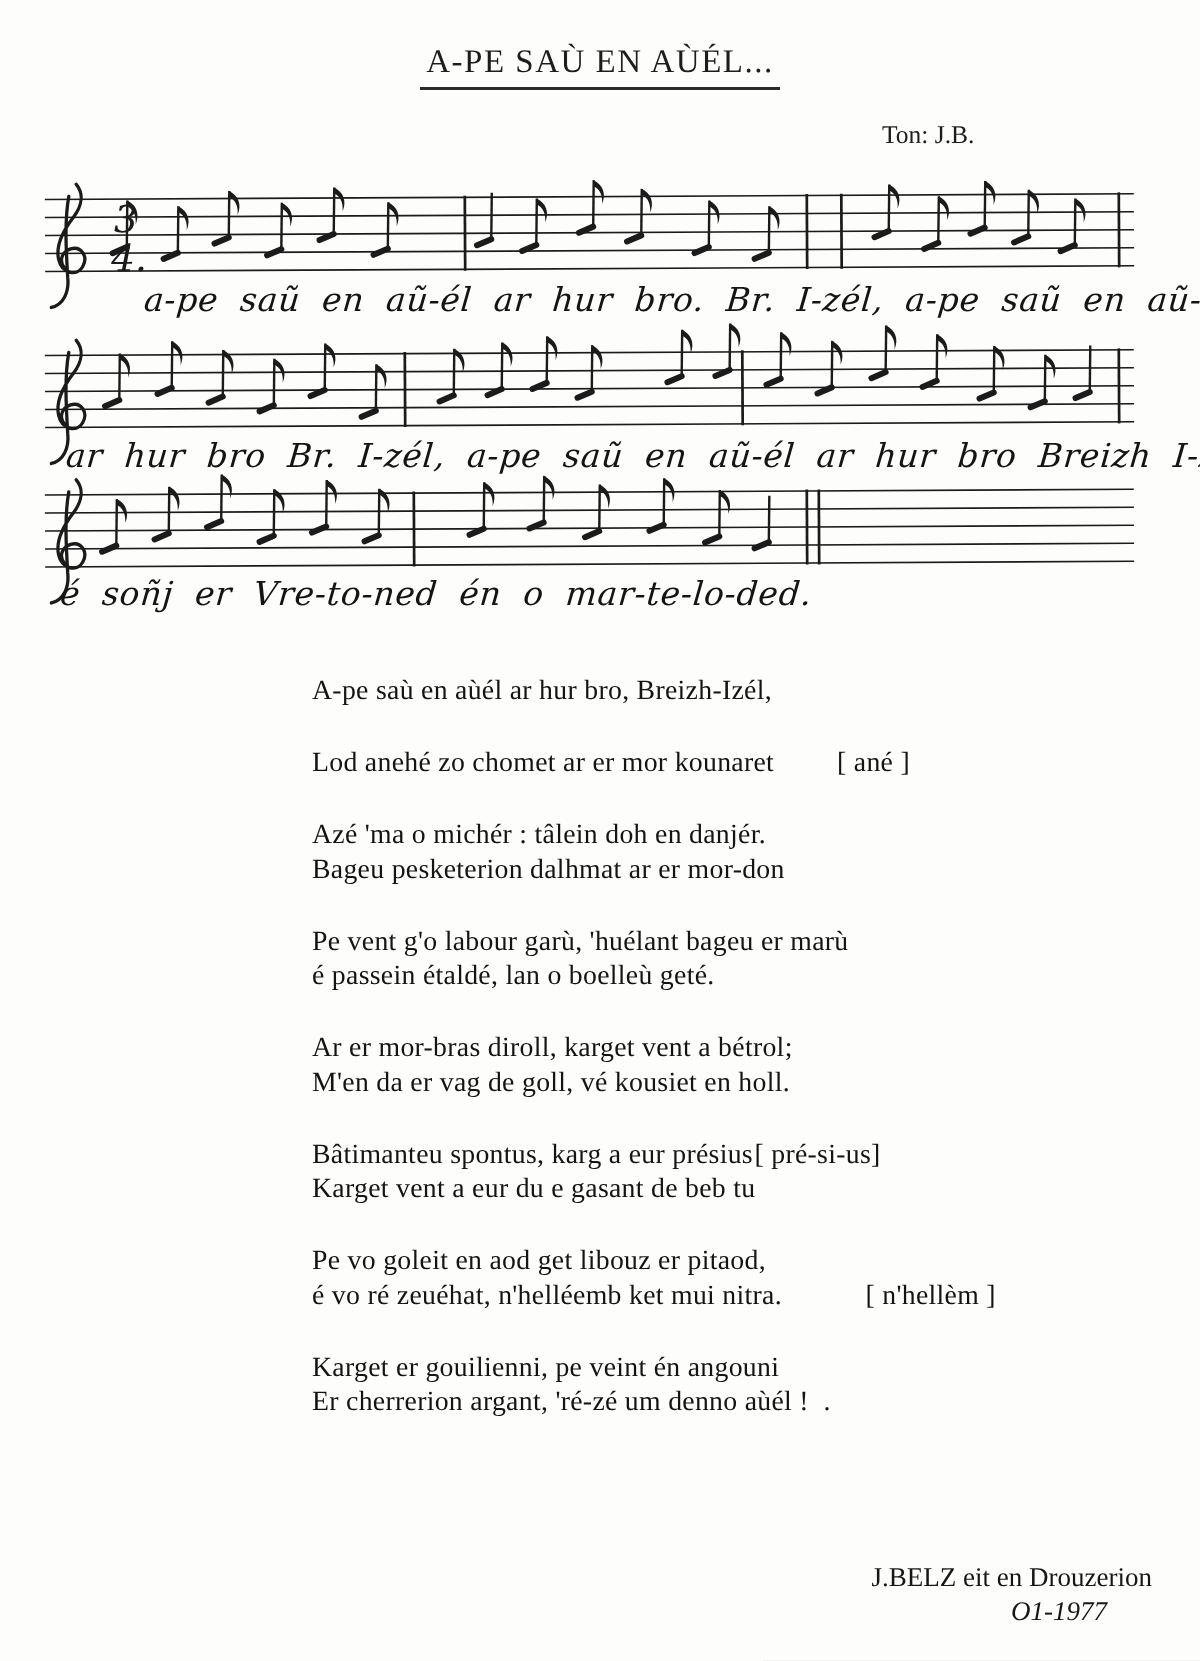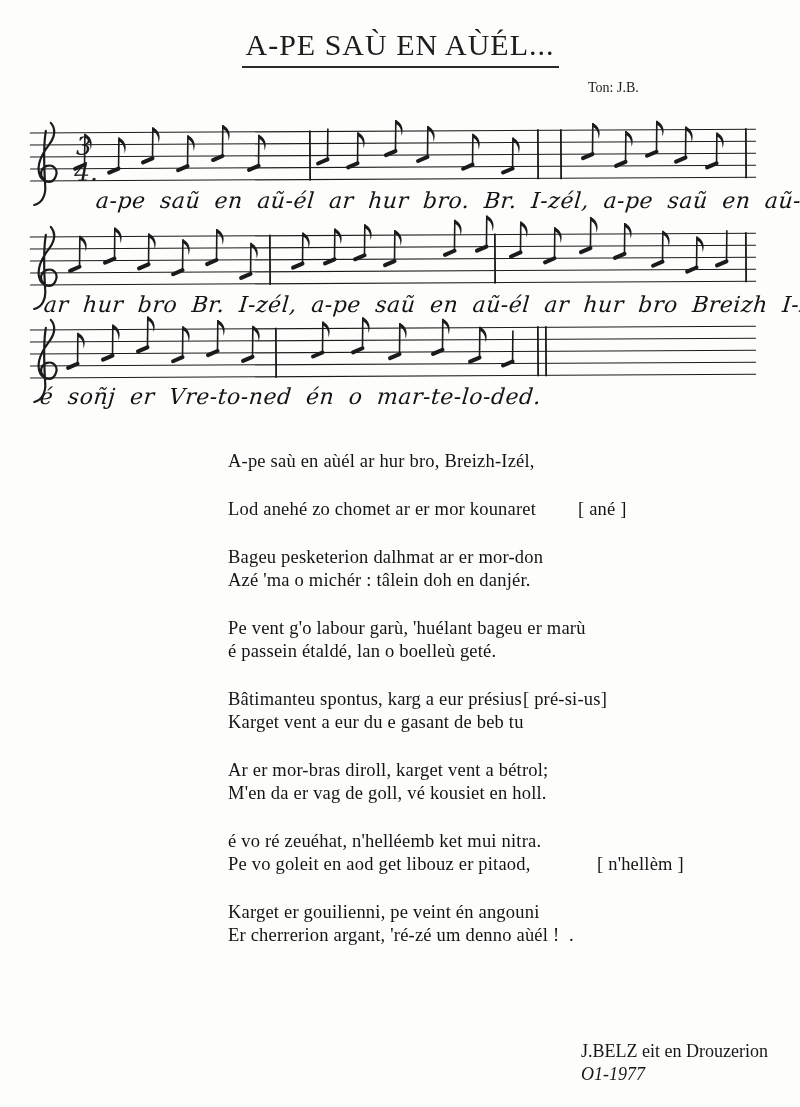--- a/index.html
+++ b/index.html
@@ -9,64 +9,65 @@
     margin:0 auto;
     background:#fdfdfc;
     color:#161616;
     font-family:"Liberation Serif", serif;
     overflow:hidden;
   }
   
   .title-row{position:absolute;top:28px;left:0;width:100%;text-align:center;}
   .song-title{
     display:inline-block;
-    font-size:30px;
+    font-size:22px;
     letter-spacing:1px;
     color:#1d1d1d;
     border-bottom:2px solid #2b2b2b;
     padding:0 4px 4px 4px;
   }
   .tone-label{
     position:absolute;top:80px;left:588px;
-    font-size:14px;color:#1d1d1d;
+    font-size:17px;color:#1d1d1d;
   }
   
   .score-wrap{position:absolute;top:112px;left:28px;width:748px;height:320px;}
   .score-svg{position:absolute;top:0;left:0;}
   .score-lyrics{
     position:absolute;
     font-family:"DejaVu Serif", serif;
     font-style:italic;
     font-size:22px;
     letter-spacing:0.5px;
     word-spacing:7px;
     white-space:nowrap;
     color:#141414;
     transform:skewX(-5deg);
   }
   .lyr-0{top:76px;left:68px;}
   .lyr-1{top:180px;left:16px;}
   .lyr-2{top:272px;left:12px;}
   
   .verses{position:absolute;top:450px;left:208px;}
-  .verse{position:relative;margin-bottom:25px;margin-left:20px;}
+  .verse{position:relative;margin-bottom:25px;}
   .vline{
     font-size:18.5px;
     line-height:23px;
     letter-spacing:0.2px;
     white-space:pre;
     color:#141414;
   }
   .annotation{white-space:pre;}
   .verse[data-idx="1"] .annotation{position:absolute;left:350px;top:0;}
   .verse[data-idx="4"] .annotation{position:static;margin-left:1px;}
   .verse[data-idx="6"] .annotation{position:absolute;left:369px;top:23px;}
   
   .credit{
     position:absolute;top:1040px;right:32px;
+    text-align:right;
     font-size:18px;line-height:23px;
     color:#161616;
   }
   .credit .ref{padding-right:30px;font-style:italic;}
 </style>
 </head>
 <body>
 
 <div class="page">
 
@@ -359,38 +360,38 @@
     </div>
 
   <div class="verses" id="verses">
       <div class="verse" data-idx="0">
         <div class="vline"><span>A-pe saù en aùél ar hur bro, Breizh-Izél,</span></div>
       </div>
       <div class="verse" data-idx="1">
         <div class="vline"><span>Lod anehé zo chomet ar er mor kounaret</span><span class="annotation">[ ané ]</span></div>
       </div>
       <div class="verse" data-idx="2">
+        <div class="vline"><span>Azé 'ma o michér : tâlein doh en danjér.</span></div>
         <div class="vline"><span>Bageu pesketerion dalhmat ar er mor-don</span></div>
-        <div class="vline"><span>Azé 'ma o michér : tâlein doh en danjér.</span></div>
       </div>
       <div class="verse" data-idx="3">
         <div class="vline"><span>Pe vent g'o labour garù, 'huélant bageu er marù</span></div>
         <div class="vline"><span>é passein étaldé, lan o boelleù geté.</span></div>
       </div>
+      <div class="verse" data-idx="5">
+        <div class="vline"><span>Ar er mor-bras diroll, karget vent a bétrol;</span></div>
+        <div class="vline"><span>M'en da er vag de goll, vé kousiet en holl.</span></div>
+      </div>
       <div class="verse" data-idx="4">
         <div class="vline"><span>Bâtimanteu spontus, karg a eur présius</span><span class="annotation">[ pré-si-us]</span></div>
         <div class="vline"><span>Karget vent a eur du e gasant de beb tu</span></div>
       </div>
-      <div class="verse" data-idx="5">
-        <div class="vline"><span>Ar er mor-bras diroll, karget vent a bétrol;</span></div>
-        <div class="vline"><span>M'en da er vag de goll, vé kousiet en holl.</span></div>
-      </div>
       <div class="verse" data-idx="6">
+        <div class="vline"><span>Pe vo goleit en aod get libouz er pitaod,</span></div>
         <div class="vline"><span>é vo ré zeuéhat, n'helléemb ket mui nitra.</span><span class="annotation">[ n'hellèm ]</span></div>
-        <div class="vline"><span>Pe vo goleit en aod get libouz er pitaod,</span></div>
       </div>
       <div class="verse" data-idx="7">
         <div class="vline"><span>Karget er gouilienni, pe veint én angouni</span></div>
         <div class="vline"><span>Er cherrerion argant, 'ré-zé um denno aùél !  .</span></div>
       </div>
     </div>
 
   <div class="credit">
     <div>J.BELZ eit en Drouzerion</div>
     <div class="ref">O1-1977</div>

